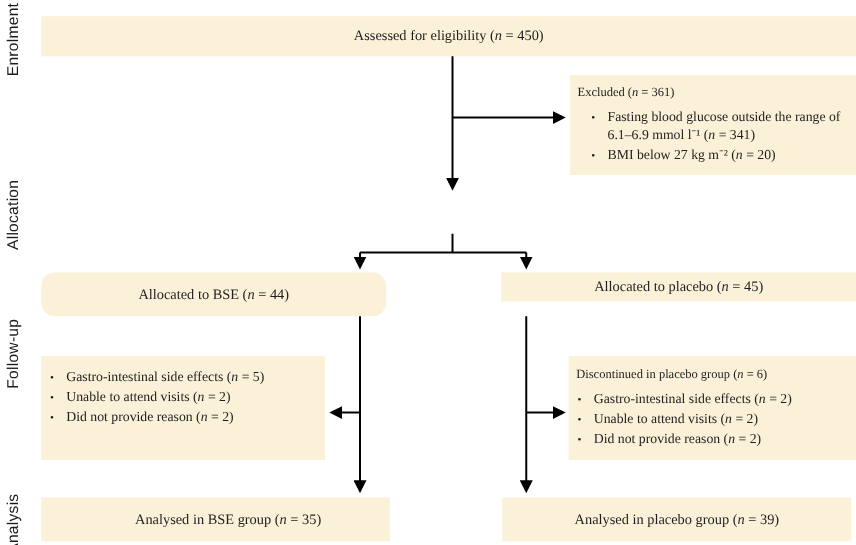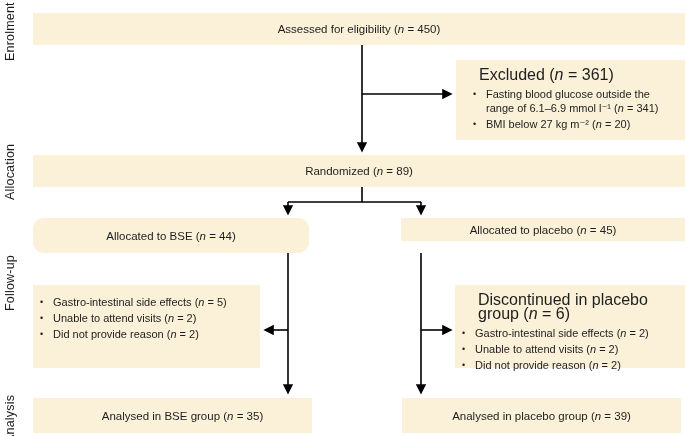--- a/index.html
+++ b/index.html
@@ -13,25 +13,25 @@
     color:var(--text);
   }
   .vlabel{
     position:absolute;left:3px;width:16px;
     writing-mode:vertical-rl;transform:rotate(180deg);
     text-align:center;font-size:12.5px;letter-spacing:0.2px;color:#1c1c1c;
     white-space:nowrap;
   }
   .box{
     position:absolute;background:var(--box-bg);
-    box-sizing:border-box;font-size:11.5px;line-height:14px;
+    box-sizing:border-box;font-size:11.5px;line-height:14px;font-family:Liberation Serif, serif;
   }
   .box.center{display:flex;align-items:center;justify-content:center;text-align:center;}
   .box.detail{padding:8px 6px 0 6px;}
-  .box.detail .title{margin:0 0 6px 17px;font-size:16px;}
+  .box.detail .title{margin:0 0 6px 0;font-size:10px;}
   .bullets{display:block;}
   .bullet{display:flex;margin-top:2.5px;font-size:11px;line-height:13.5px;}
   .bullet .dot{flex:0 0 13px;padding-left:1px;font-size:9px;line-height:13.5px;}
   .bullet .btext{flex:1;}
   .bullets.indented .bullet{padding-left:10px;}
   i{font-style:italic;}
   svg.arrows{position:absolute;left:0;top:0;pointer-events:none;}
 </style>
 </head>
 <body>
@@ -54,23 +54,20 @@
         <span class="dot">•</span>
         <span class="btext">Fasting blood glucose outside the range of 6.1–6.9 mmol l⁻¹ (<i>n</i> = 341)</span>
       </div>
       <div class="bullet">
         <span class="dot">•</span>
         <span class="btext">BMI below 27 kg m⁻² (<i>n</i> = 20)</span>
       </div>
     </div>
   </div>
 
-  <div class="box center" style="left:33px;top:155px;width:652px;height:32px;">
-    <span>Randomized (<i>n</i> = 89)</span>
-  </div>
 
   <div class="box center" style="left:33px;top:218px;width:276px;height:35px;border-radius:11px;">
     <span>Allocated to BSE (<i>n</i> = 44)</span>
   </div>
 
   <div class="box center" style="left:401px;top:218px;width:284px;height:23px;">
     <span>Allocated to placebo (<i>n</i> = 45)</span>
   </div>
 
   <div class="box detail" style="left:33px;top:285px;width:227px;height:83px;">

